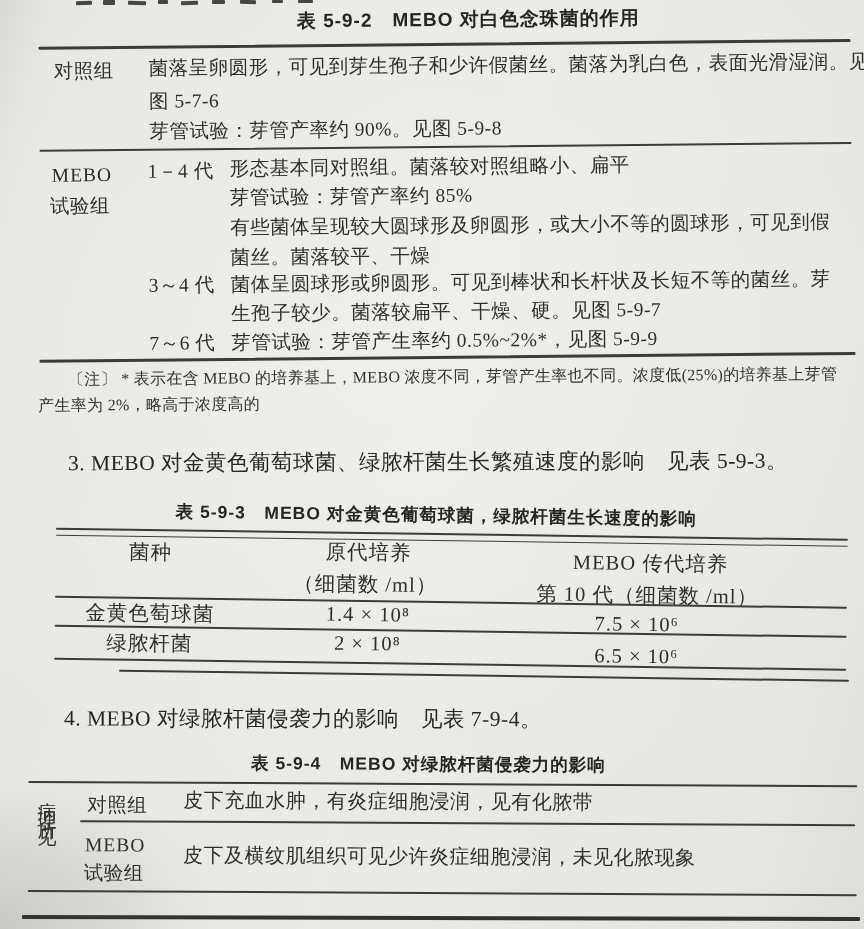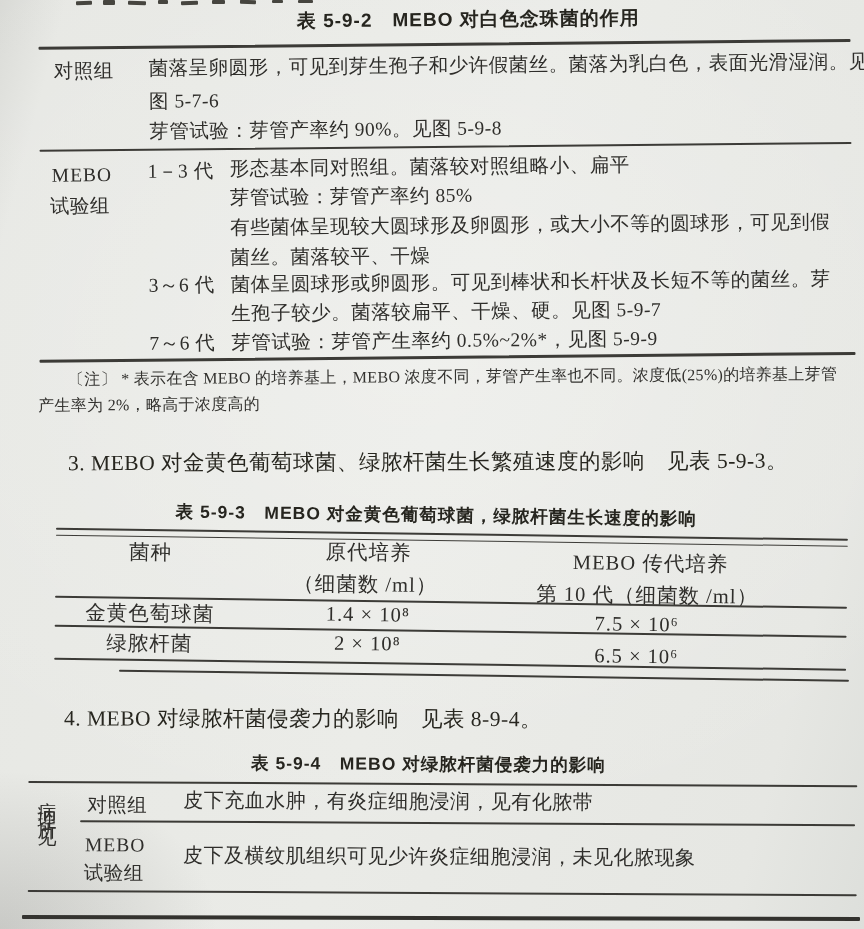--- a/index.html
+++ b/index.html
@@ -71,22 +71,22 @@
     <div class="abs body-t" style="left:55px;top:58px;">对照组</div>
     <div class="abs body-t" style="left:150px;top:56px;">菌落呈卵圆形，可见到芽生孢子和少许假菌丝。菌落为乳白色，表面光滑湿润。见</div>
     <div class="abs body-t" style="left:150px;top:89px;">图 5-7-6</div>
     <div class="abs body-t" style="left:150px;top:119px;">芽管试验：芽管产率约 90%。见图 5-9-8</div>
 
     <div class="rule" style="left:40px;top:146px;width:812px;height:2px;"></div>
 
     <div class="abs body-t" style="left:52px;top:162px;letter-spacing:1px;">MEBO</div>
     <div class="abs body-t" style="left:50px;top:193px;">试验组</div>
 
-    <div class="abs body-t" style="left:148px;top:159px;">1－3 代</div>
-    <div class="abs body-t" style="left:148px;top:273px;">3～6 代</div>
+    <div class="abs body-t" style="left:148px;top:159px;">1－4 代</div>
+    <div class="abs body-t" style="left:148px;top:273px;">3～4 代</div>
     <div class="abs body-t" style="left:148px;top:331px;">7～6 代</div>
 
     <div class="abs body-t" style="left:230px;top:157px;">形态基本同对照组。菌落较对照组略小、扁平</div>
     <div class="abs body-t" style="left:230px;top:186px;">芽管试验：芽管产率约 85%</div>
     <div class="abs body-t" style="left:230px;top:216px;">有些菌体呈现较大圆球形及卵圆形，或大小不等的圆球形，可见到假</div>
     <div class="abs body-t" style="left:230px;top:246px;">菌丝。菌落较平、干燥</div>
     <div class="abs body-t" style="left:230px;top:273px;">菌体呈圆球形或卵圆形。可见到棒状和长杆状及长短不等的菌丝。芽</div>
     <div class="abs body-t" style="left:230px;top:302px;">生孢子较少。菌落较扁平、干燥、硬。见图 5-9-7</div>
     <div class="abs body-t" style="left:230px;top:331px;">芽管试验：芽管产生率约 0.5%~2%*，见图 5-9-9</div>
 
@@ -124,21 +124,21 @@
 
     <div class="abs t3-t ctr" style="left:70px;top:637px;width:160px;">绿脓杆菌</div>
     <div class="abs t3-t ctr" style="left:288px;top:634px;width:160px;">2 × 10⁸</div>
     <div class="abs t3-t ctr" style="left:557px;top:643px;width:160px;">6.5 × 10⁶</div>
 
     <div class="rule" style="left:55px;top:663px;width:792px;height:1.6px;"></div>
     <div class="rule" style="left:120px;top:674px;width:730px;height:1.8px;"></div>
   </div>
 
   <div class="sec h4blk">
-    <div class="abs heading" style="left:64px;top:704px;">4. MEBO 对绿脓杆菌侵袭力的影响　见表 8-9-4。</div>
+    <div class="abs heading" style="left:64px;top:704px;">4. MEBO 对绿脓杆菌侵袭力的影响　见表 7-9-4。</div>
   </div>
 
   <div class="sec t4blk">
     <div class="abs title-b title-s" style="left:48px;top:752px;width:760px;">表 5-9-4　MEBO 对绿脓杆菌侵袭力的影响</div>
 
     <div class="rule" style="left:28px;top:783px;width:829px;height:2.4px;"></div>
 
     <div class="abs vert" style="left:34px;top:789px;height:120px;">病理所见</div>
 
     <div class="abs body-t" style="left:87px;top:797px;">对照组</div>

